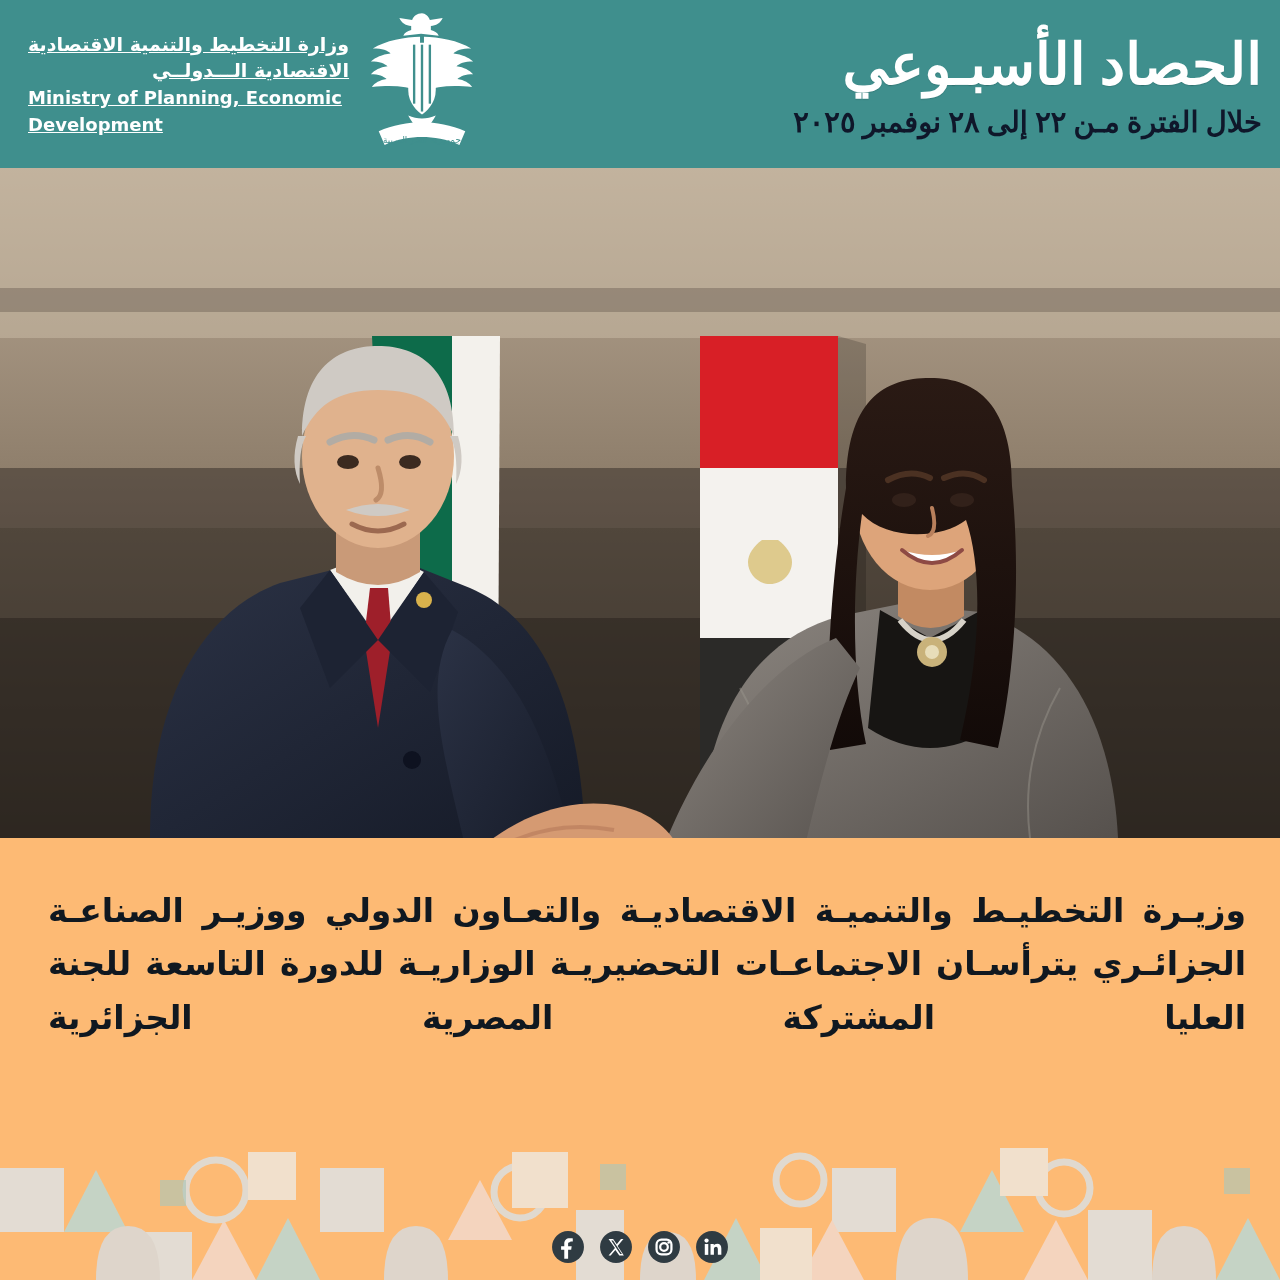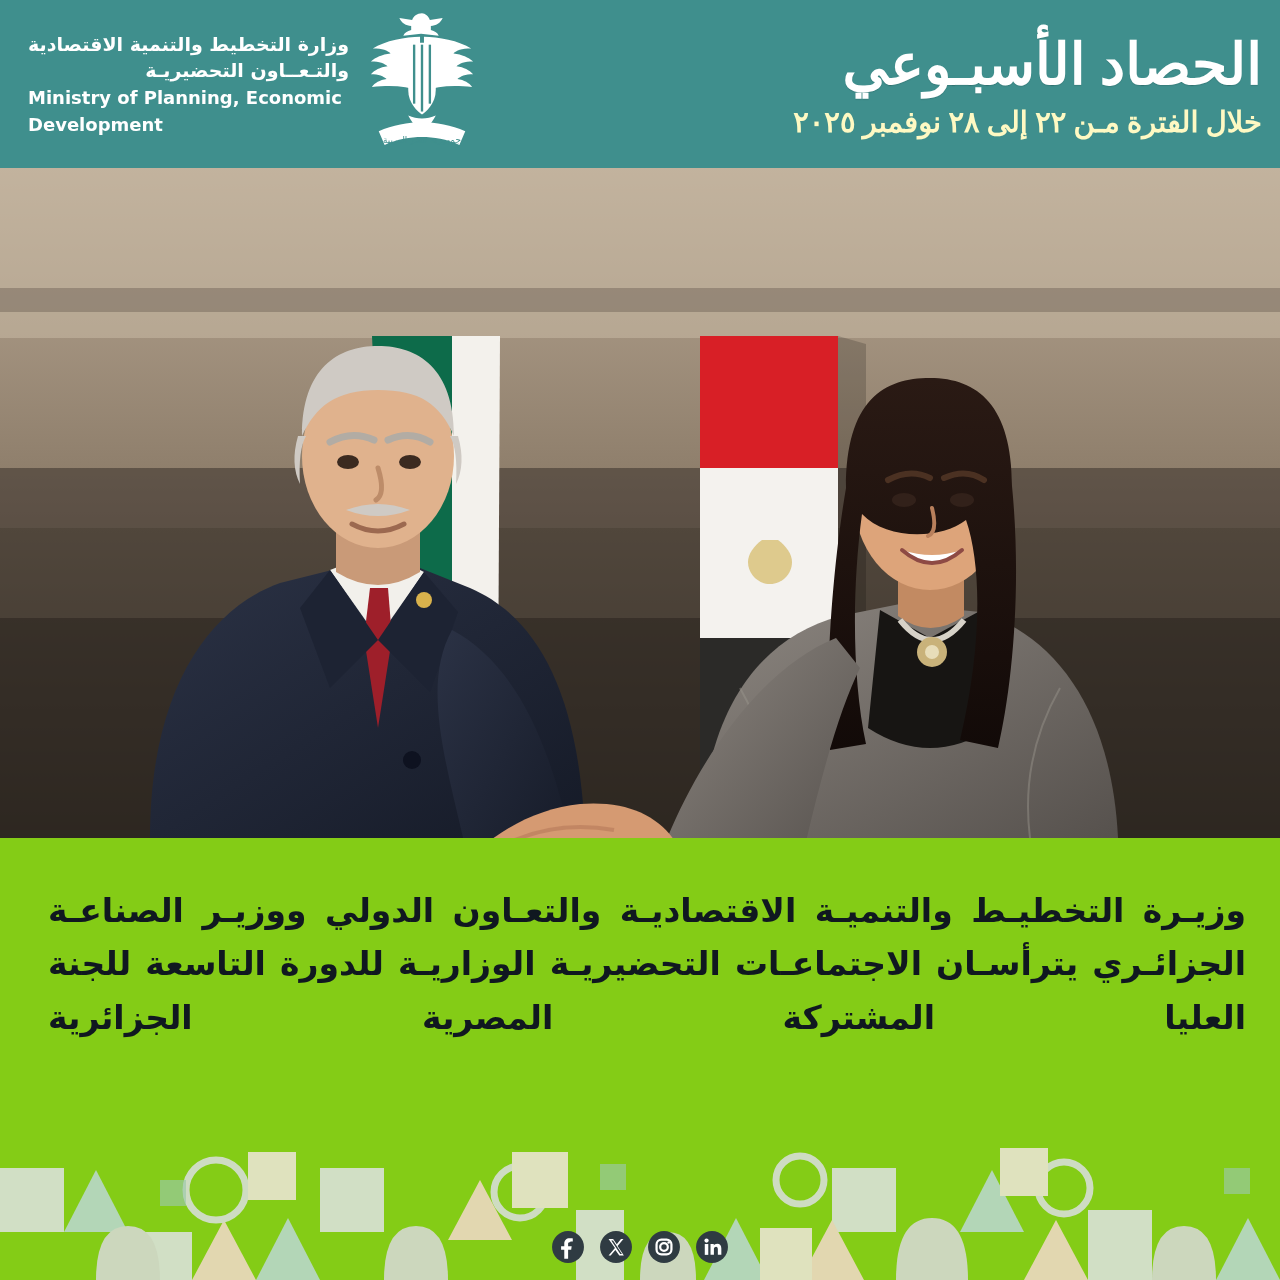--- a/index.html
+++ b/index.html
@@ -39,38 +39,39 @@
   .header-title {
     color: #ffffff;
     font-size: 57px;
     font-weight: 700;
     letter-spacing: 1px;
     line-height: 1.05;
     direction: rtl;
     text-shadow: 0 1px 1px rgba(0,0,0,.12);
   }
   .header-sub {
-    color: #fef9c3;
+    color: #0f172a;
     font-size: 29px;
     font-weight: 700;
     direction: rtl;
     margin-top: 10px;
     white-space: nowrap;
   }
   .header-left {
     display: flex;
     align-items: center;
     gap: 14px;
     direction: ltr;
   }
   .ministry-text {
     display: flex;
     flex-direction: column;
     align-items: flex-end;
     color: #ffffff;
+    text-decoration: underline;
   }
   .ministry-ar {
     font-size: 19px;
     font-weight: 700;
     direction: rtl;
     line-height: 1.35;
     text-align: right;
   }
   .ministry-en {
     font-size: 18px;
@@ -95,21 +96,21 @@
     flex: 0 0 670px;
     overflow: hidden;
     background: #2b2520;
   }
   .photo svg { display: block; width: 1280px; height: 670px; }
 
   
   .caption-area {
     position: relative;
     flex: 1 1 auto;
-    background: #84cc16;
+    background: #fdba74;
     padding: 46px 34px 0 48px;
   }
   .caption {
     direction: rtl;
     text-align: justify;
     text-align-last: justify;
     color: #101820;
     font-size: 33px;
     font-weight: 700;
     line-height: 1.62;
@@ -152,21 +153,21 @@
   <div class="header">
 
     <div class="header-right">
       <div class="header-title">الحصاد الأسبـوعي</div>
       <div class="header-sub">خلال الفترة مـن ٢٢ إلى ٢٨ نوفمبر ٢٠٢٥</div>
     </div>
 
     <div class="header-left">
       <div class="ministry-text">
         <div class="ministry-ar">وزارة التخطيط والتنمية الاقتصادية</div>
-        <div class="ministry-ar">والتـعــاون التحضيريـة</div>
+        <div class="ministry-ar">الاقتصادية الـــدولــي</div>
         <div class="ministry-en">Ministry of Planning, Economic</div>
         <div class="ministry-en">Development</div>
       </div>
 
       <svg class="eagle-logo" viewBox="0 0 120 152" aria-hidden="true">
         <g fill="#ffffff">
 
           <path d="M60 4 c-5 0 -9 3 -10 7 l-13 -2 c2 5 7 8 12 8 l0 4 c-4 1 -7 3 -8 6 l18 -2 18 2 c-1 -3 -4 -5 -8 -6 l0 -4 c5 0 10 -3 12 -8 l-13 2 c-1 -4 -5 -7 -8 -7 z"></path>
 
           <path d="M58 28 C44 28 22 32 10 40 c10 0 15 2 18 5 c-9 1 -15 4 -20 8 c9 0 14 2 17 5 c-8 1 -13 4 -17 8 c8 0 13 2 16 5 c-7 1 -12 4 -15 8 c20 -2 35 -1 49 4 z"></path>

